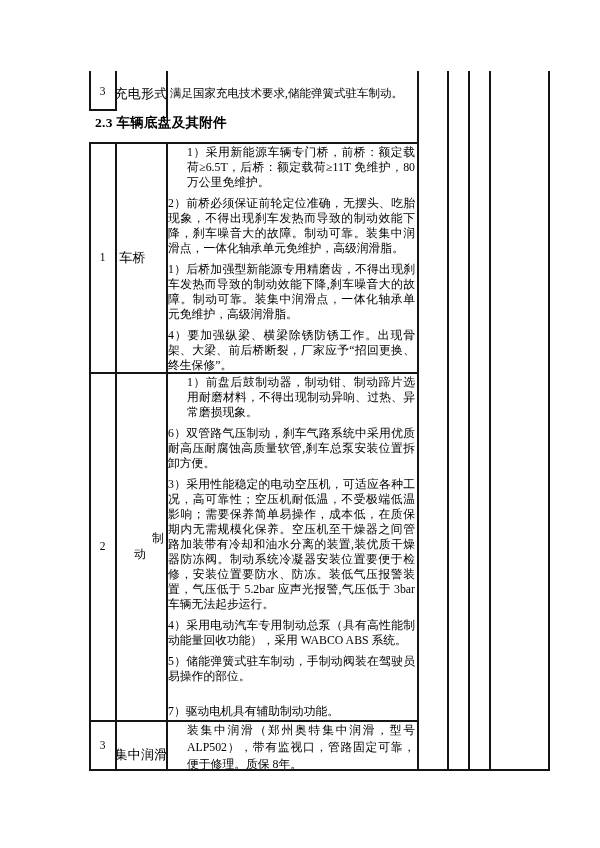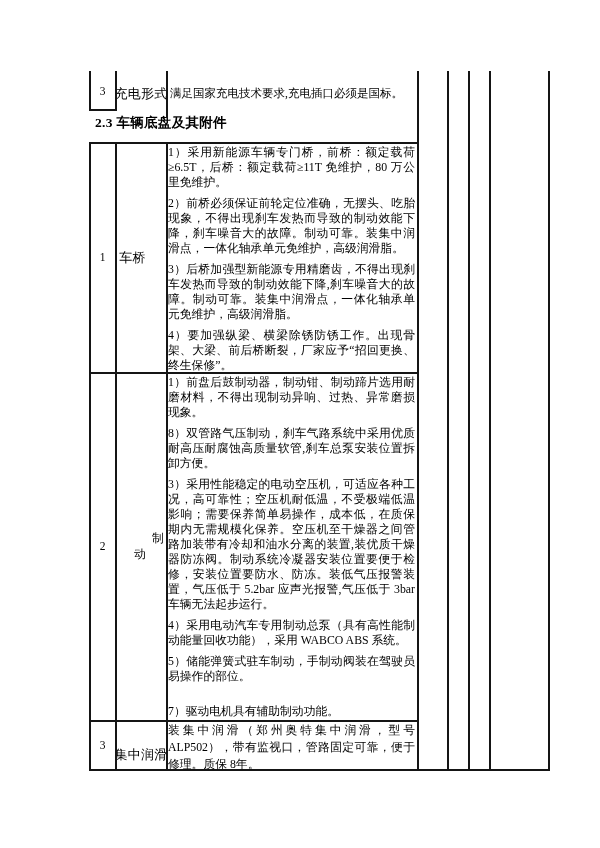--- a/index.html
+++ b/index.html
@@ -14,60 +14,60 @@
   .vl{position:absolute;width:1.5px;background:#151515;}
   .hl{position:absolute;height:1.5px;background:#151515;}
   .hl.thick{height:2px;}
   .cell{position:absolute;display:flex;align-items:center;justify-content:center;
         font-size:13px;line-height:15px;overflow:hidden;}
   .num-cell{font-size:11.5px;}
   .label-cell{white-space:nowrap;letter-spacing:0.2px;}
   .content-cell{position:absolute;overflow:hidden;font-size:11.8px;line-height:15px;
         text-align:justify;}
   .content-cell .para{margin:0 0 0 0;padding-top:6px;}
-  .content-cell .para:first-child{padding-top:3px;}
+  .content-cell .para:first-child{padding-top:3px;padding-left:19px;}
   .content-cell .para.big-gap{padding-top:20px;}
   .carry-content{display:flex;align-items:center;white-space:nowrap;font-size:11.5px;}
   .section-title{
     position:absolute;left:95px;top:114px;
     font-weight:bold;font-size:13.5px;letter-spacing:0.3px;white-space:nowrap;
   }
   .stack-label{position:absolute;display:flex;flex-direction:column;justify-content:center;
     align-items:flex-start;font-size:11.8px;line-height:16px;}
   .stack-label .l1{margin-left:36px;}
   .stack-label .l2{margin-left:18px;}
 </style>
 </head>
 <body>
 
 <div class="page">
 
   <div class="cell num-cell" style="left:89px;top:71px;width:27px;height:40px;">3</div>
   <div class="cell label-cell" style="left:116px;top:71px;width:50px;height:44px;">充电形式</div>
-  <div class="cell carry-content" style="left:170px;top:71px;width:246px;height:44px;justify-content:flex-start;">满足国家充电技术要求,充电插口必须是国标。</div>
+  <div class="cell carry-content" style="left:170px;top:71px;width:246px;height:44px;justify-content:flex-start;">满足国家充电技术要求,储能弹簧式驻车制动。</div>
 
   <div class="section-title">2.3 车辆底盘及其附件</div>
 
   <div class="cell num-cell" style="left:89px;top:142px;width:27px;height:230px;">1</div>
   <div class="cell label-cell" style="left:116px;top:142px;width:33px;height:230px;">车桥</div>
   <div class="content-cell" style="left:168px;top:142px;width:247px;height:229px;">
     <div class="para">1）采用新能源车辆专门桥，前桥：额定载荷≥6.5T，后桥：额定载荷≥11T 免维护，80 万公里免维护。</div>
     <div class="para">2）前桥必须保证前轮定位准确，无摆头、吃胎现象，不得出现刹车发热而导致的制动效能下降，刹车噪音大的故障。制动可靠。装集中润滑点，一体化轴承单元免维护，高级润滑脂。</div>
-    <div class="para">3）后桥加强型新能源专用精磨齿，不得出现刹车发热而导致的制动效能下降,刹车噪音大的故障。制动可靠。装集中润滑点，一体化轴承单元免维护，高级润滑脂。</div>
+    <div class="para">1）后桥加强型新能源专用精磨齿，不得出现刹车发热而导致的制动效能下降,刹车噪音大的故障。制动可靠。装集中润滑点，一体化轴承单元免维护，高级润滑脂。</div>
     <div class="para">4）要加强纵梁、横梁除锈防锈工作。出现骨架、大梁、前后桥断裂，厂家应予“招回更换、终生保修”。</div>
   </div>
 
   <div class="cell num-cell" style="left:89px;top:372px;width:27px;height:348px;">2</div>
   <div class="stack-label" style="left:116px;top:372px;width:50px;height:348px;">
     <span class="l1">制</span>
     <span class="l2">动</span>
   </div>
   <div class="content-cell" style="left:168px;top:372px;width:247px;height:347px;">
     <div class="para">1）前盘后鼓制动器，制动钳、制动蹄片选用耐磨材料，不得出现制动异响、过热、异常磨损现象。</div>
-    <div class="para">8）双管路气压制动，刹车气路系统中采用优质耐高压耐腐蚀高质量软管,刹车总泵安装位置拆卸方便。</div>
+    <div class="para">6）双管路气压制动，刹车气路系统中采用优质耐高压耐腐蚀高质量软管,刹车总泵安装位置拆卸方便。</div>
     <div class="para">3）采用性能稳定的电动空压机，可适应各种工况，高可靠性；空压机耐低温，不受极端低温影响；需要保养简单易操作，成本低，在质保期内无需规模化保养。空压机至干燥器之间管路加装带有冷却和油水分离的装置,装优质干燥器防冻阀。制动系统冷凝器安装位置要便于检修，安装位置要防水、防冻。装低气压报警装置，气压低于 5.2bar 应声光报警,气压低于 3bar 车辆无法起步运行。</div>
     <div class="para">4）采用电动汽车专用制动总泵（具有高性能制动能量回收功能），采用 WABCO ABS 系统。</div>
     <div class="para">5）储能弹簧式驻车制动，手制动阀装在驾驶员易操作的部位。</div>
     <div class="para big-gap">7）驱动电机具有辅助制动功能。</div>
   </div>
 
   <div class="cell num-cell" style="left:89px;top:720px;width:27px;height:50px;">3</div>
   <div class="cell label-cell" style="left:116px;top:720px;width:50px;height:68px;">集中润滑</div>
   <div class="content-cell" style="left:168px;top:720px;width:247px;height:49px;line-height:17px;">
     <div class="para" style="padding-top:2px;">装集中润滑（郑州奥特集中润滑，型号 ALP502），带有监视口，管路固定可靠，便于修理。质保 8年。</div>

